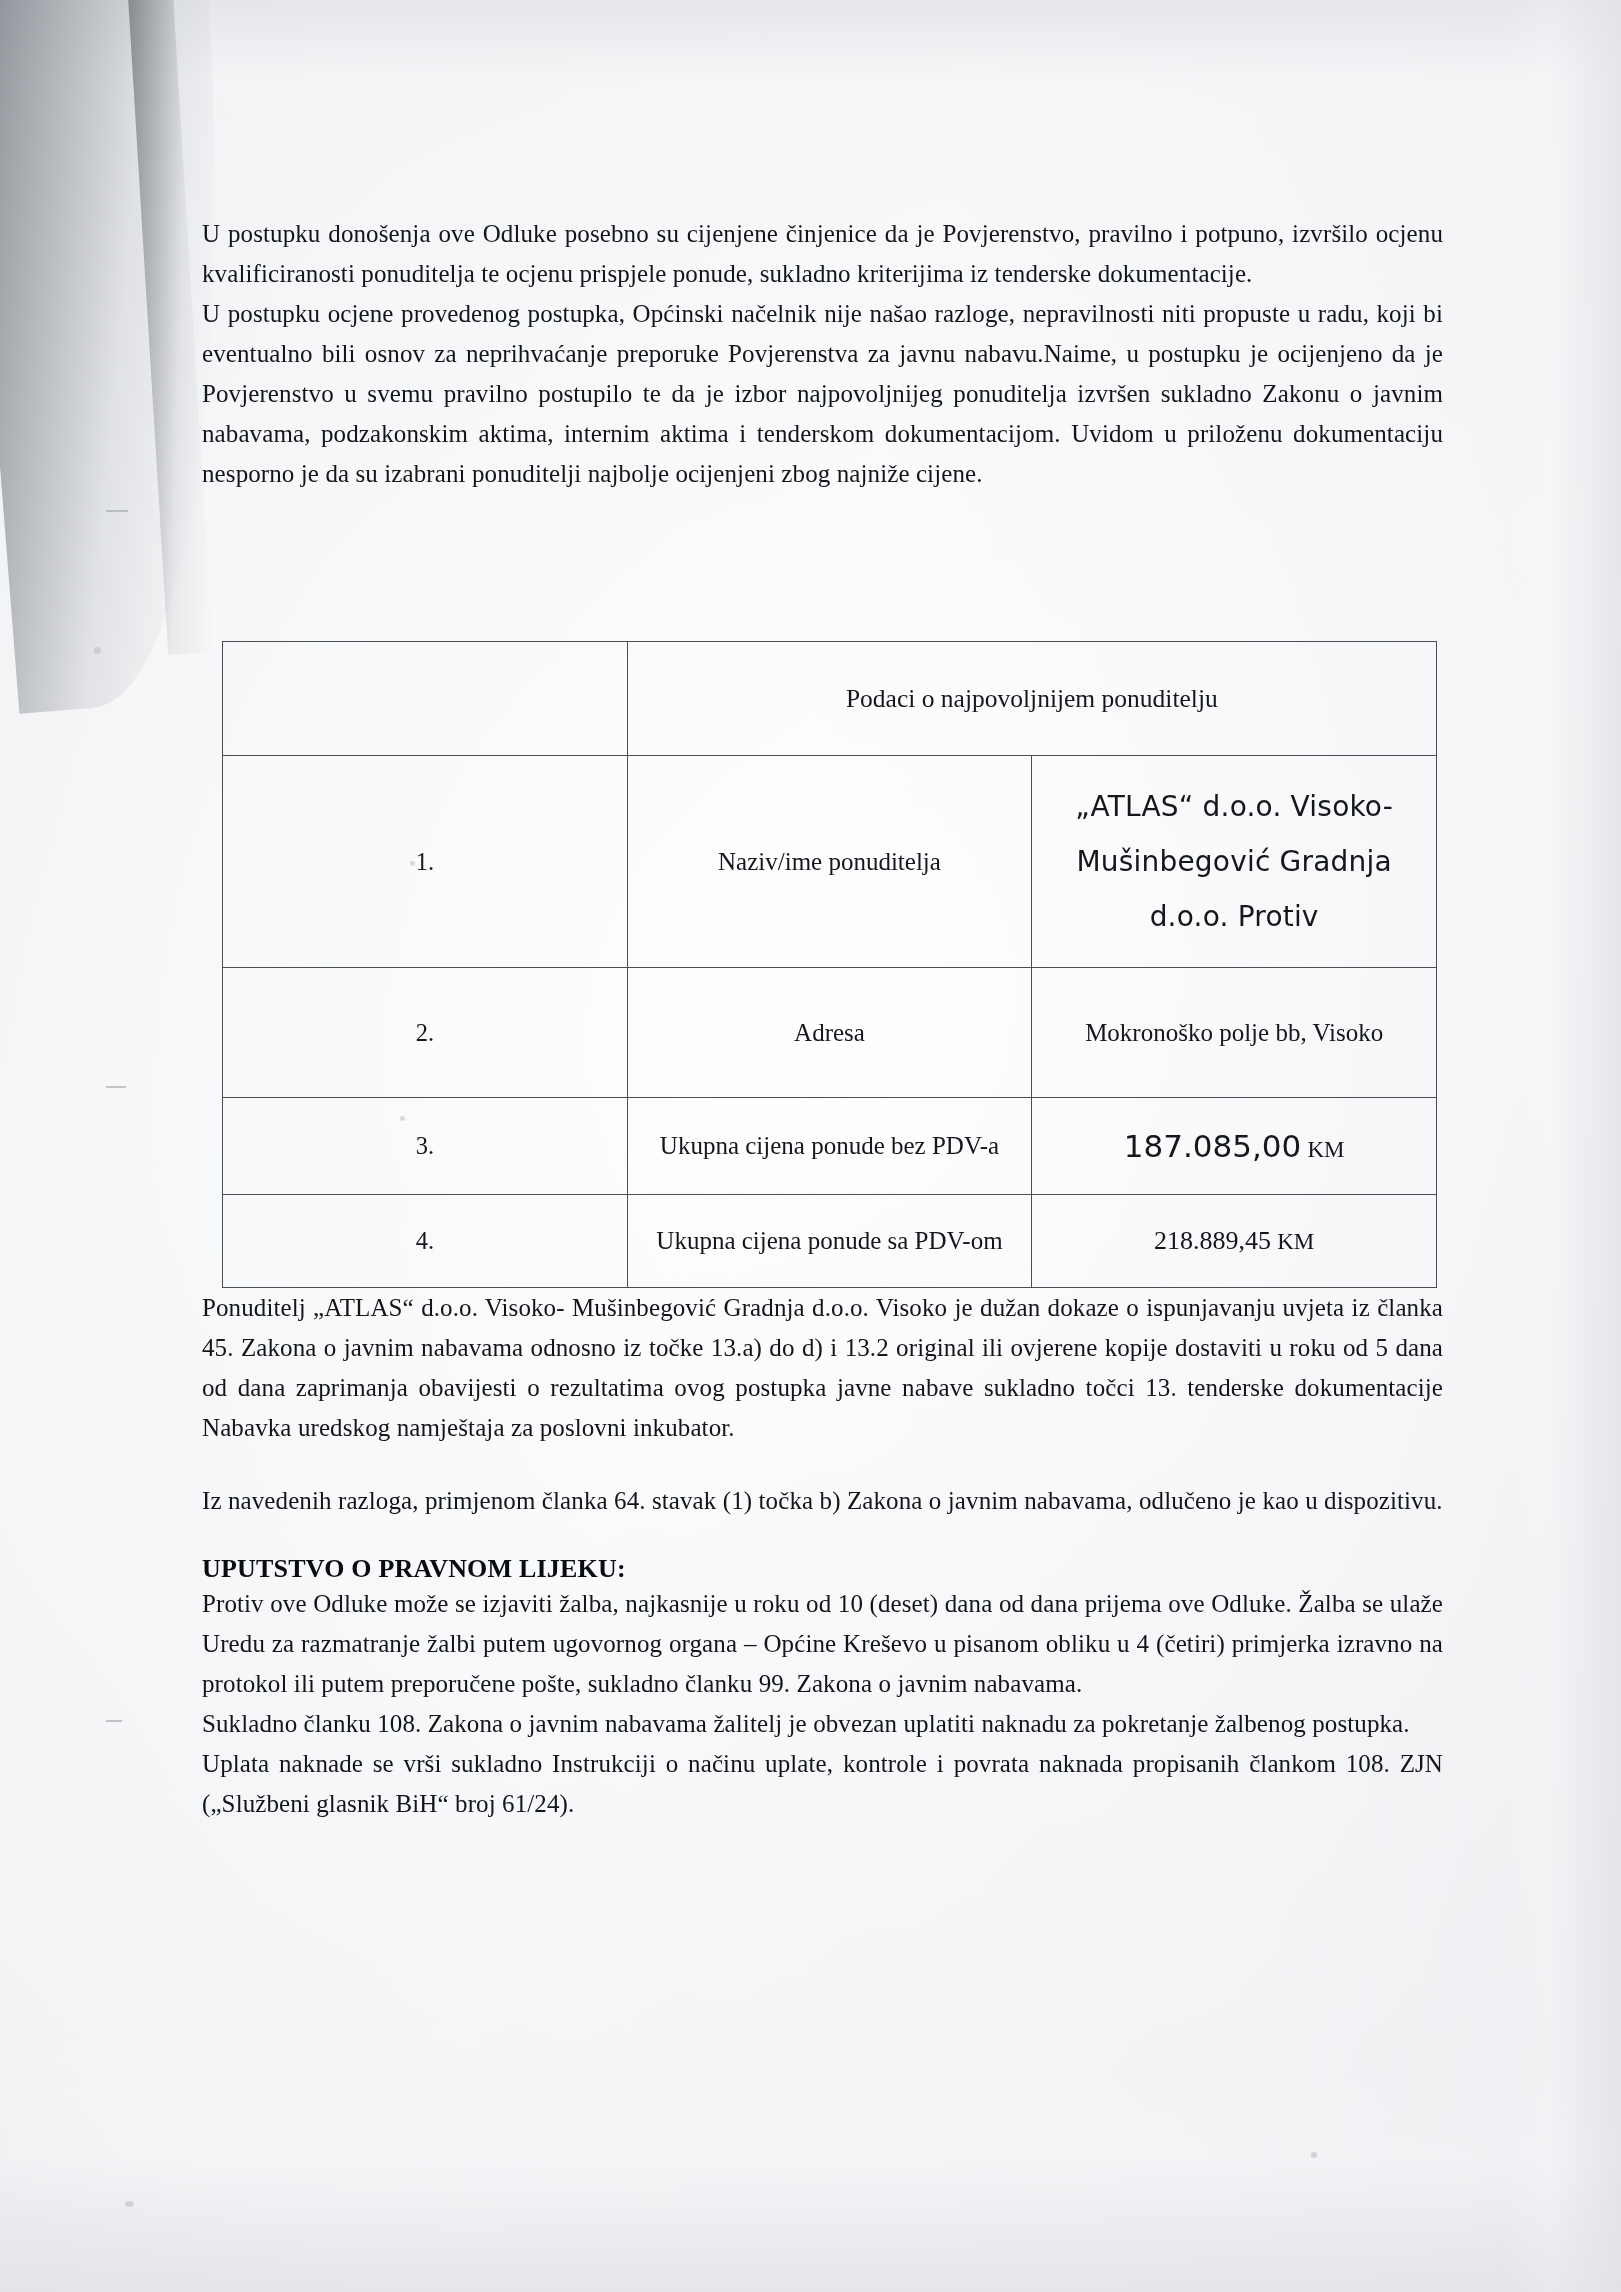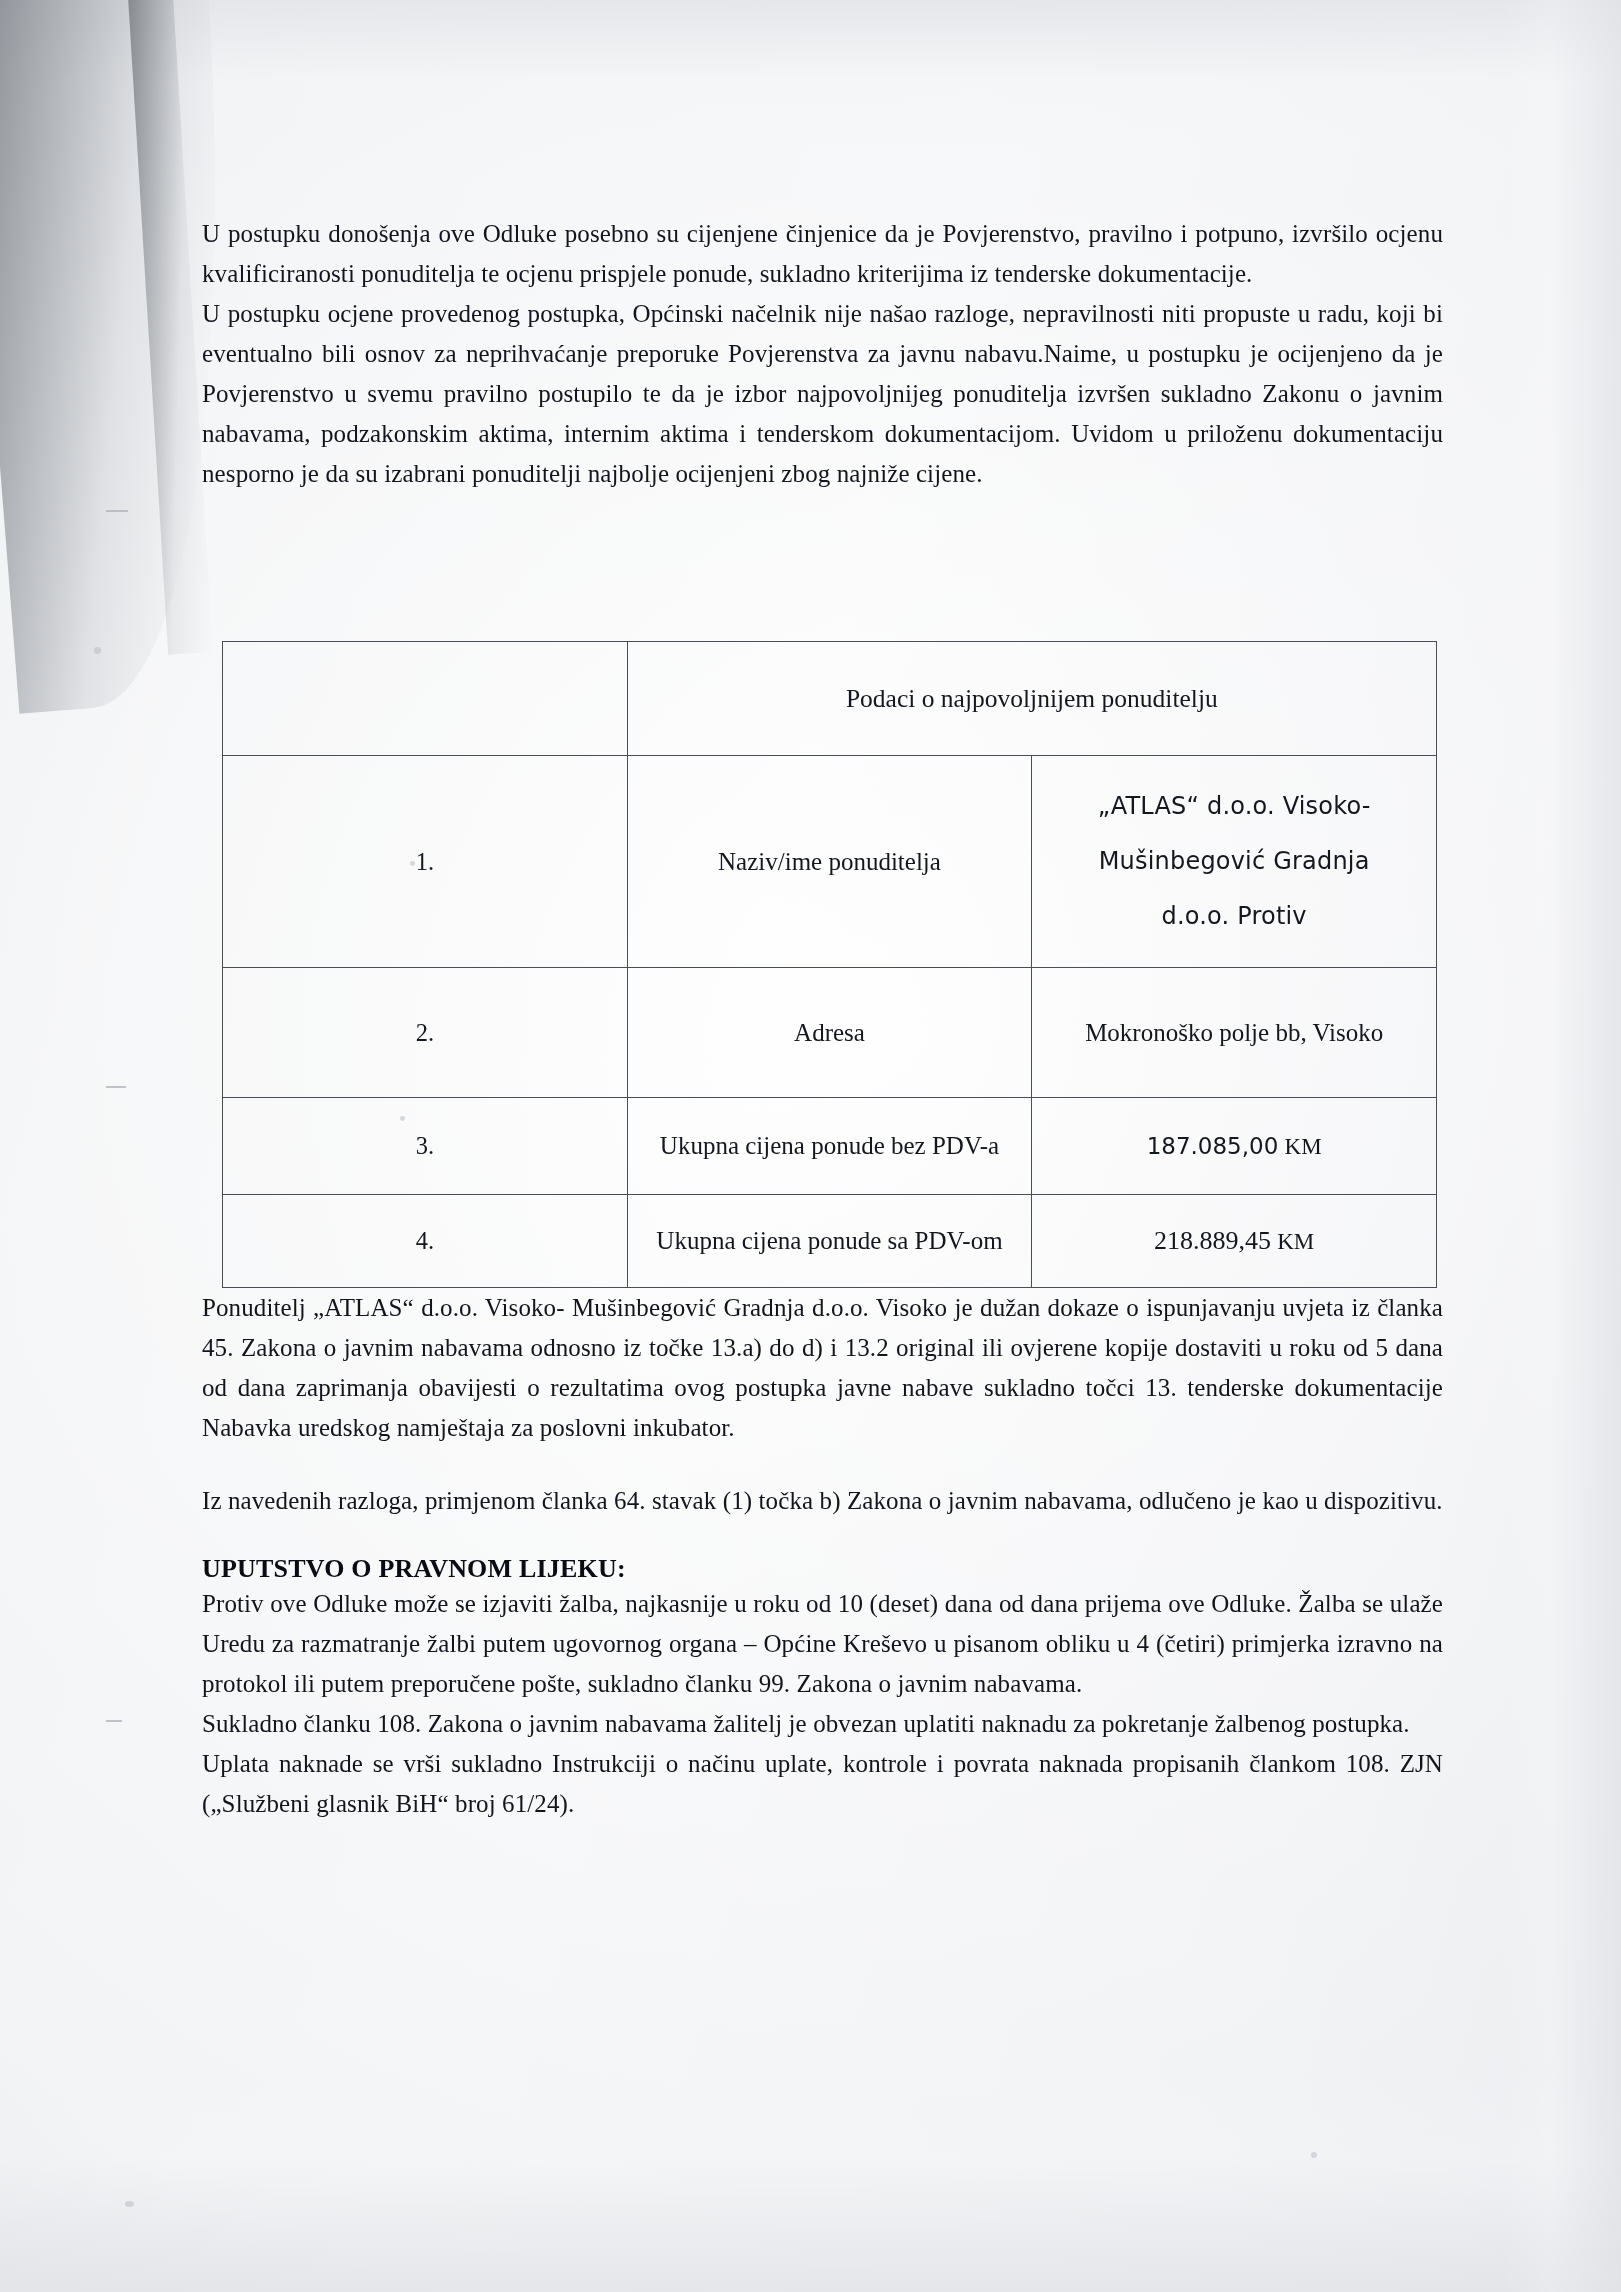--- a/index.html
+++ b/index.html
@@ -147,27 +147,27 @@
     text-align: center;
     font-size: 25.5px;
   }
   tr.r1 td { height: 211px; }
   tr.r2 td { height: 129px; }
   tr.r3 td { height: 96px; }
   tr.r4 td { height: 92px; }
 
   .sans {
     font-family: "DejaVu Sans", "Liberation Sans", sans-serif;
-    font-size: 24px;
+    font-size: 28px;
     line-height: 55px;
     letter-spacing: 0.2px;
   }
   .num-sans {
     font-family: "DejaVu Sans", "Liberation Sans", sans-serif;
-    font-size: 23px;
+    font-size: 31px;
     text-align: center;
   }
   .km-serif {
     font-family: Liberation Serif, serif;
     font-size: 23px;
     text-align: center;
   }
   .num-serif {
     font-family: "Liberation Serif", serif;
     font-size: 26px;

